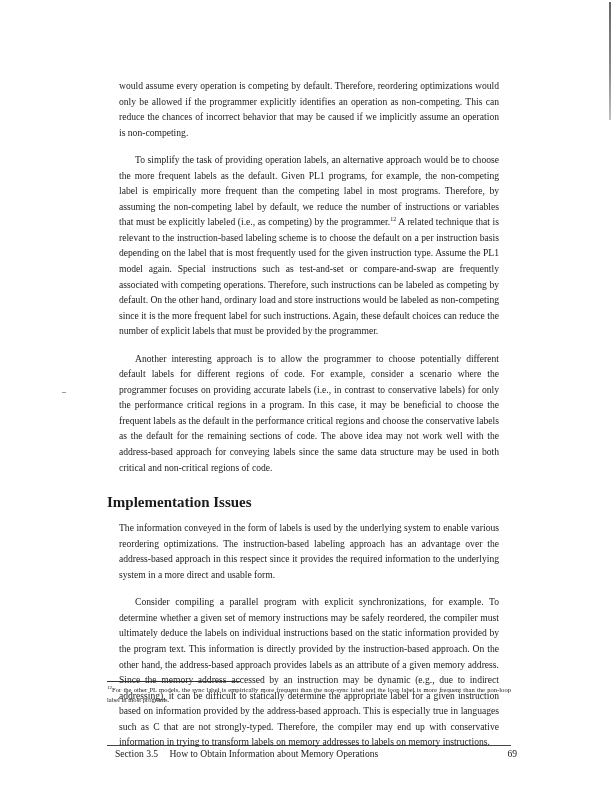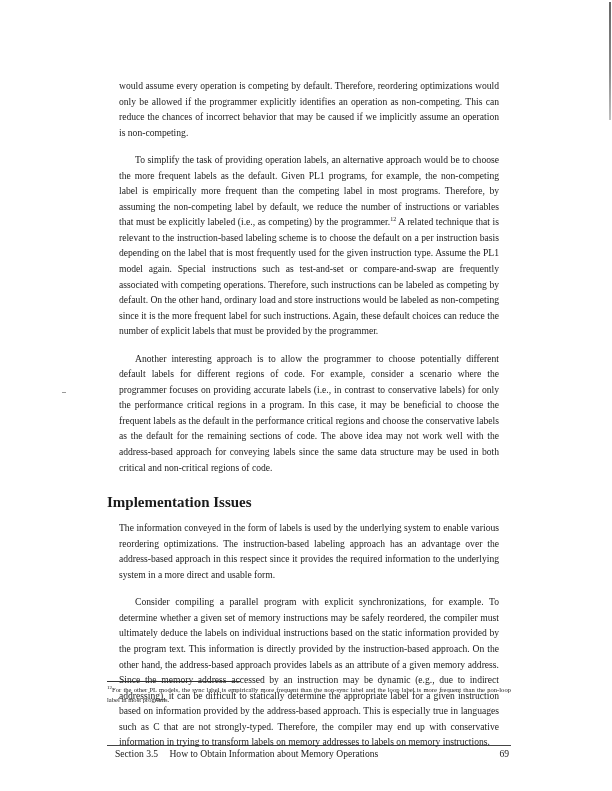--- a/index.html
+++ b/index.html
@@ -12,21 +12,21 @@
     p { margin: 12px; font-size: 9.6px; line-height: 15.55px; text-align: justify; }
     p.indent { text-indent: 16px; }
     sup { font-size: 6px; line-height: 0; vertical-align: super; }
     h3 { margin: 21px 0 12px 0; font-size: 15px; font-weight: bold; line-height: 12px; }
     .footnote-rule { position: absolute; left: 107px; top: 681px; width: 134px; height: 0; border-top: 0.8px solid #333; }
     .footnote { position: absolute; left: 107px; top: 685px; width: 404px; font-size: 6.6px; line-height: 10px; text-align: justify; }
     .footnote sup { font-size: 5px; }
     .footer-rule { position: absolute; left: 107px; top: 745px; width: 404px; height: 0; border-top: 1px solid #444; }
     .footer { position: absolute; left: 107px; top: 747px; width: 404px; font-size: 9.6px; line-height: 14px; margin-left: 8px; }
     .footer .sec-num { display: inline-block; width: 52px; }
-    .footer .page-num { position: absolute; right: 10px; top: 0; }
+    .footer .page-num { position: absolute; right: 2px; top: 0; }
   </style>
 </head>
 <body>
 
 <div class="scan-edge"></div>
 <div class="scan-dot"></div>
 
 <div class="content">
   <p>would assume every operation is competing by default. Therefore, reordering optimizations would only be allowed if the programmer explicitly identifies an operation as non-competing. This can reduce the chances of incorrect behavior that may be caused if we implicitly assume an operation is non-competing.</p>
   <p class="indent"><span>To simplify the task of providing operation labels, an alternative approach would be to choose the more frequent labels as the default. Given PL1 programs, for example, the non-competing label is empirically more frequent than the competing label in most programs. Therefore, by assuming the non-competing label by default, we reduce the number of instructions or variables that must be explicitly labeled (i.e., as competing) by the programmer.</span><sup>12</sup><span> A related technique that is relevant to the instruction-based labeling scheme is to choose the default on a per instruction basis depending on the label that is most frequently used for the given instruction type. Assume the PL1 model again. Special instructions such as test-and-set or compare-and-swap are frequently associated with competing operations. Therefore, such instructions can be labeled as competing by default. On the other hand, ordinary load and store instructions would be labeled as non-competing since it is the more frequent label for such instructions. Again, these default choices can reduce the number of explicit labels that must be provided by the programmer.</span></p>

